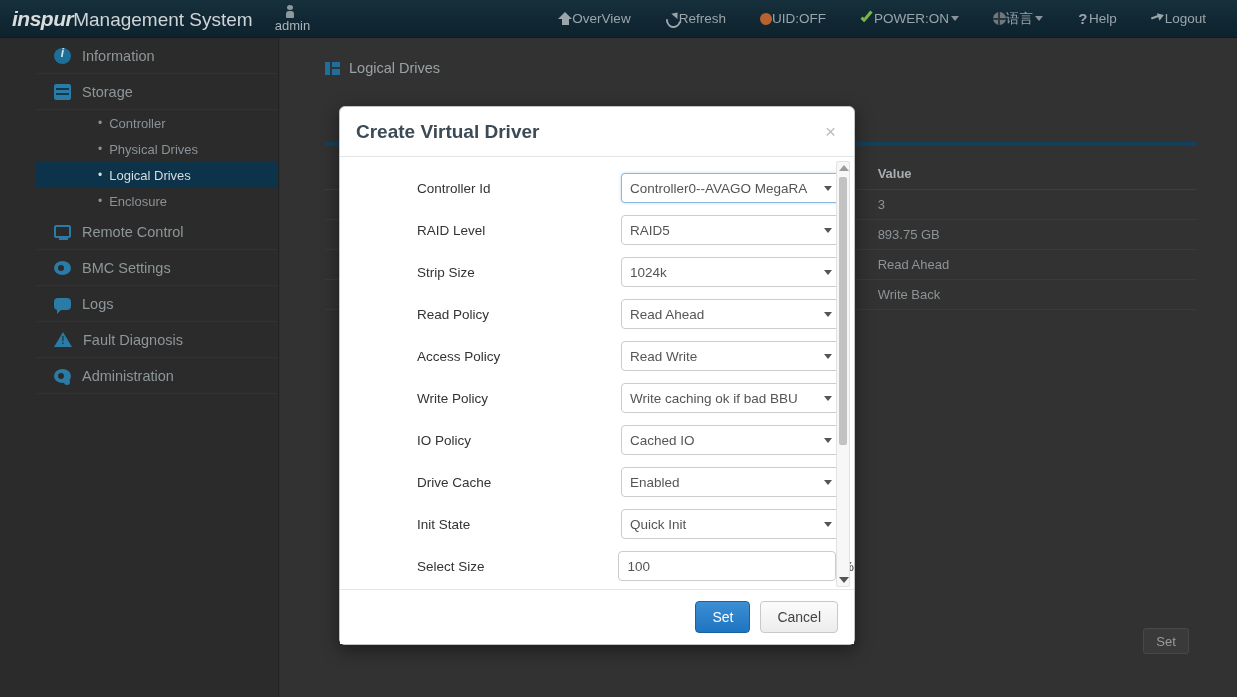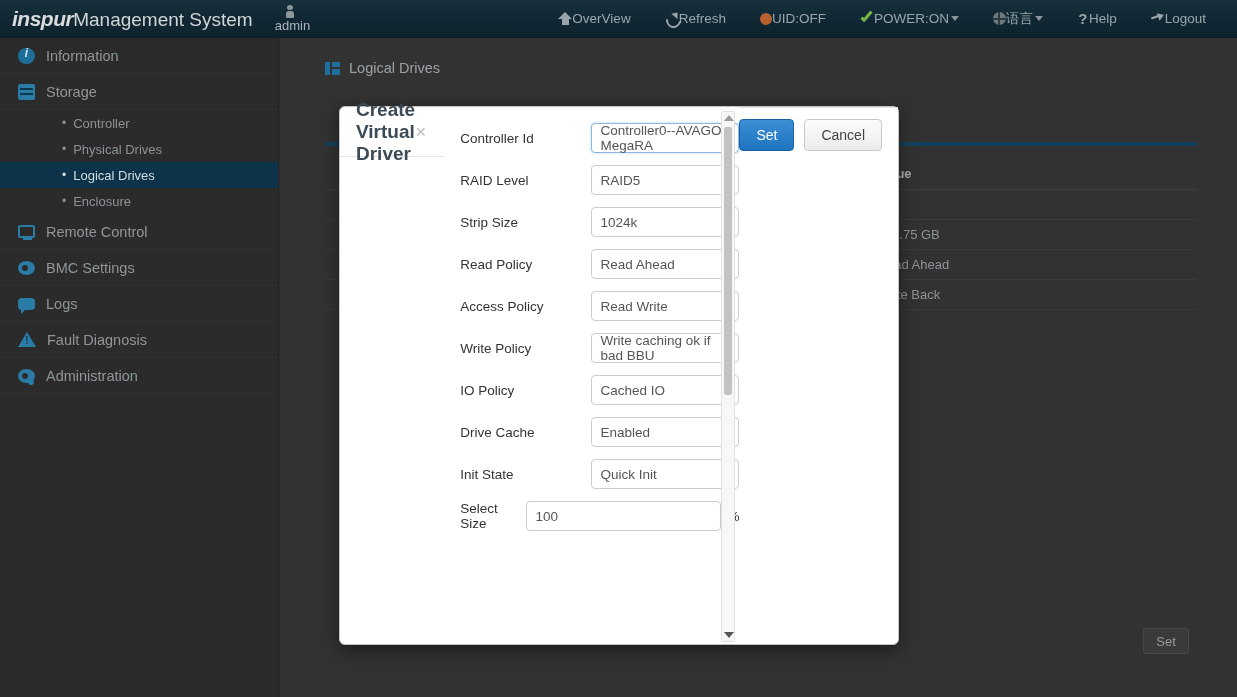--- a/index.html
+++ b/index.html
@@ -109,20 +109,21 @@
     border-top:4px solid transparent; border-bottom:4px solid transparent;
     border-left:6px solid #9aa5ab; transform:rotate(-20deg);
   }
 
   
   #sidebar {
     position: absolute; top: 38px; left: 0;
     width: 279px; height: 659px;
     background: #2b2b2b;
     border-right: 1px solid #232323;
+    padding-left: 36px;
   }
   .nav-row {
     height: 36px; display: flex; align-items: center;
     border-bottom: 1px solid #323232;
     color: #8e9699; font-size: 14.5px; cursor: pointer;
     padding-left: 18px;
   }
   .nav-row .nav-label { margin-left: 11px; }
   .nav-sub {
     height: 26px; display:flex; align-items:center;
@@ -190,36 +191,36 @@
     padding:7px 12px; border-bottom:1px solid #3a3a3a;
   }
   #bg-set-btn {
     position:absolute; right:48px; top:590px; width:46px; height:26px;
     background:#3a3a3a; border:1px solid #484848; border-radius:3px;
     color:#9a9a9a; font-size:13px; display:flex; align-items:center; justify-content:center;
   }
 
   
   #modal {
-    position:absolute; left:339px; top:106px; width:560px; height:539px;
+    position:absolute; left:339px; top:106px; width:516px; height:539px;
     background:#fff; border:1px solid #c3c3c3; border-radius:6px;
     box-shadow: 0 5px 18px rgba(0,0,0,.45);
-    display:flex; flex-direction:row;
+    display:flex; flex-direction:column;
   }
   #modal-header {
     height:50px; border-bottom:1px solid #e5e5e5; display:flex; align-items:center;
     padding: 0 18px 0 16px; flex:0 0 50px;
   }
   #modal-title { font-size:19px; font-weight:bold; color:#3c4a55; }
   #modal-close {
     margin-left:auto; color:#bdbdbd; font-size:19px; line-height:1; cursor:pointer;
     font-family:"Liberation Sans", sans-serif;
   }
   #modal-body {
-    flex:1; position:relative; overflow:hidden; padding: 10px 0 0 0;
+    flex:1; position:relative; overflow:hidden; padding: 10px 0 0 13px; margin-left: 48px;
   }
   .form-row {
     display:flex; align-items:center; height:42px; padding-left:16px;
   }
   .form-label { width:204px; font-size:13.5px; color:#333; }
   .form-control {
     width:220px; height:30px; border:1px solid #ccc; border-radius:4px;
     background:#fff; display:flex; align-items:center; padding: 0 8px;
     font-size:13.5px; color:#555; position:relative; cursor:pointer;
   }

